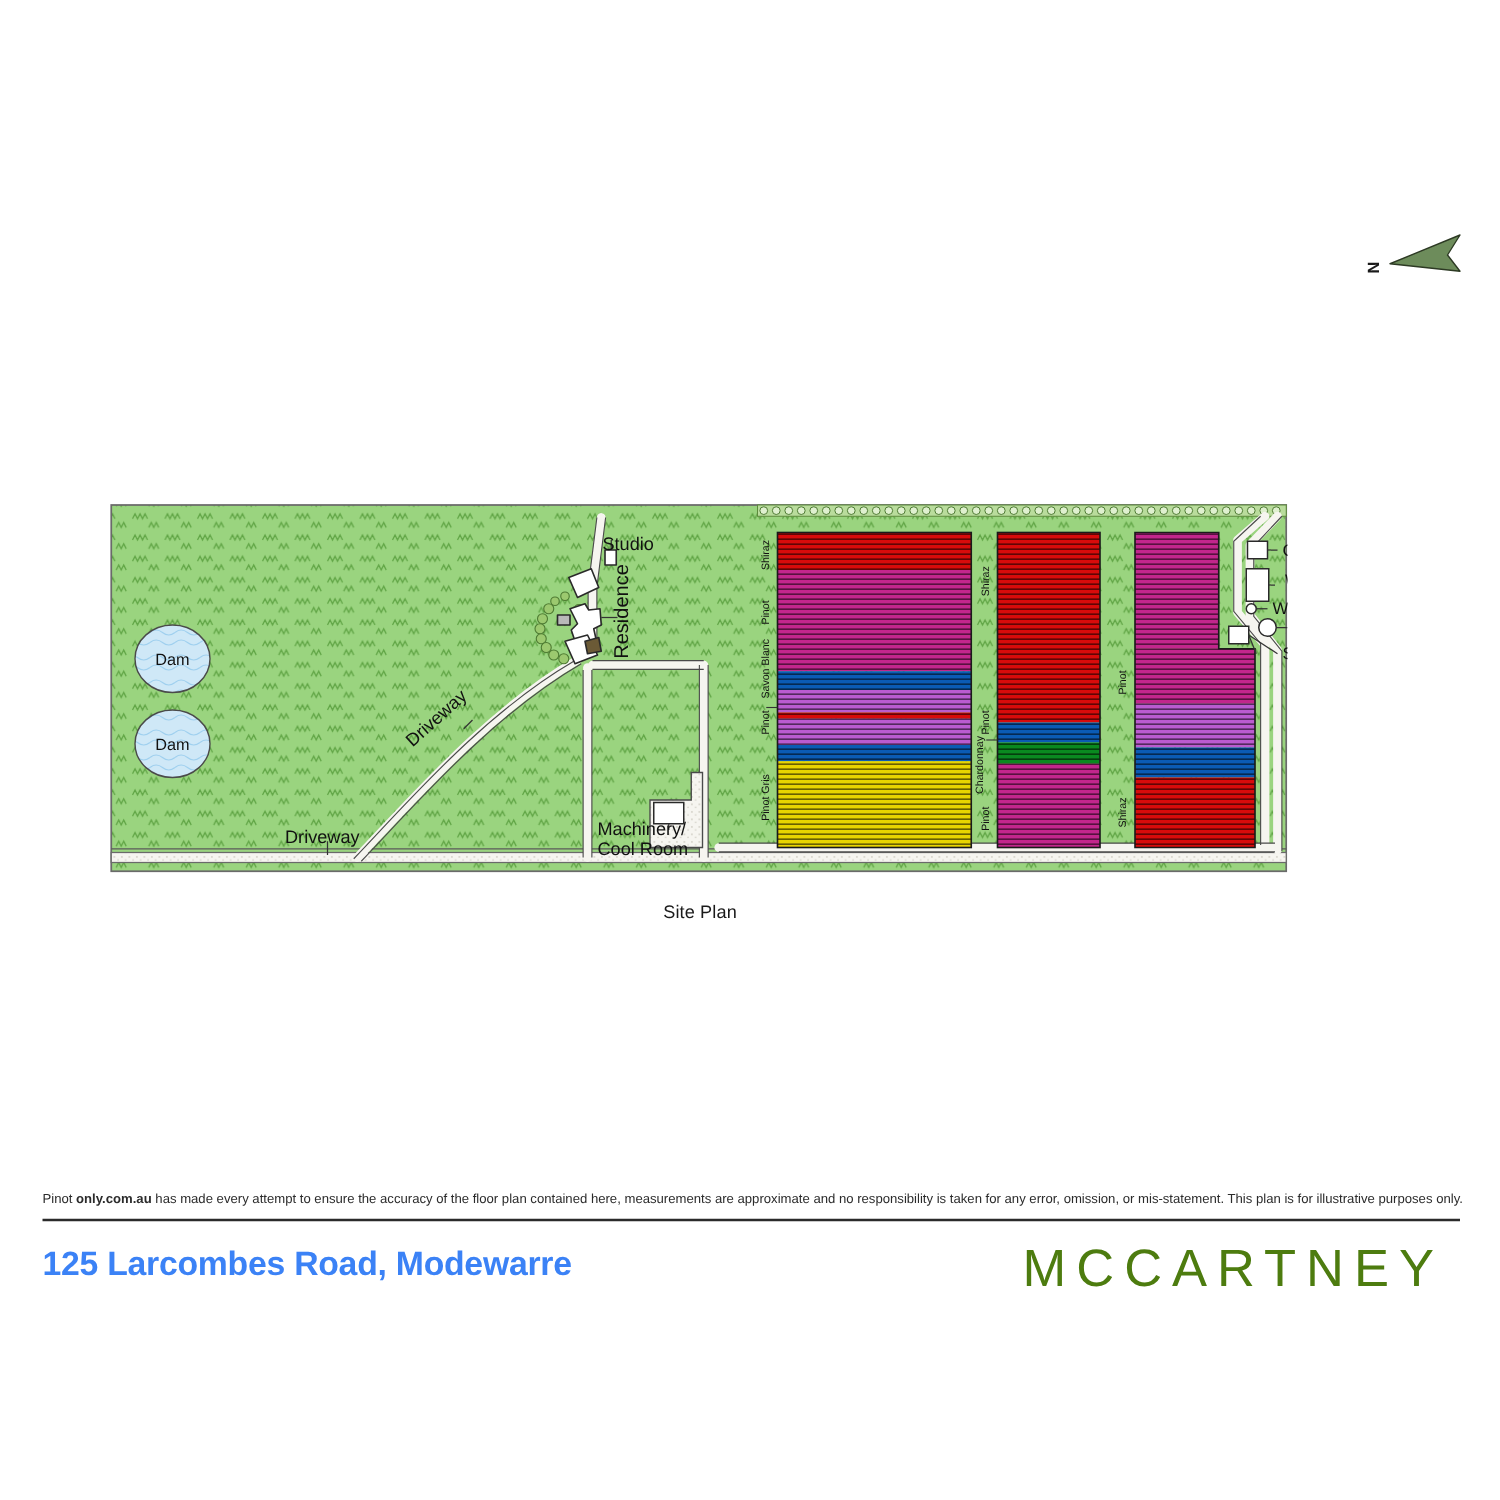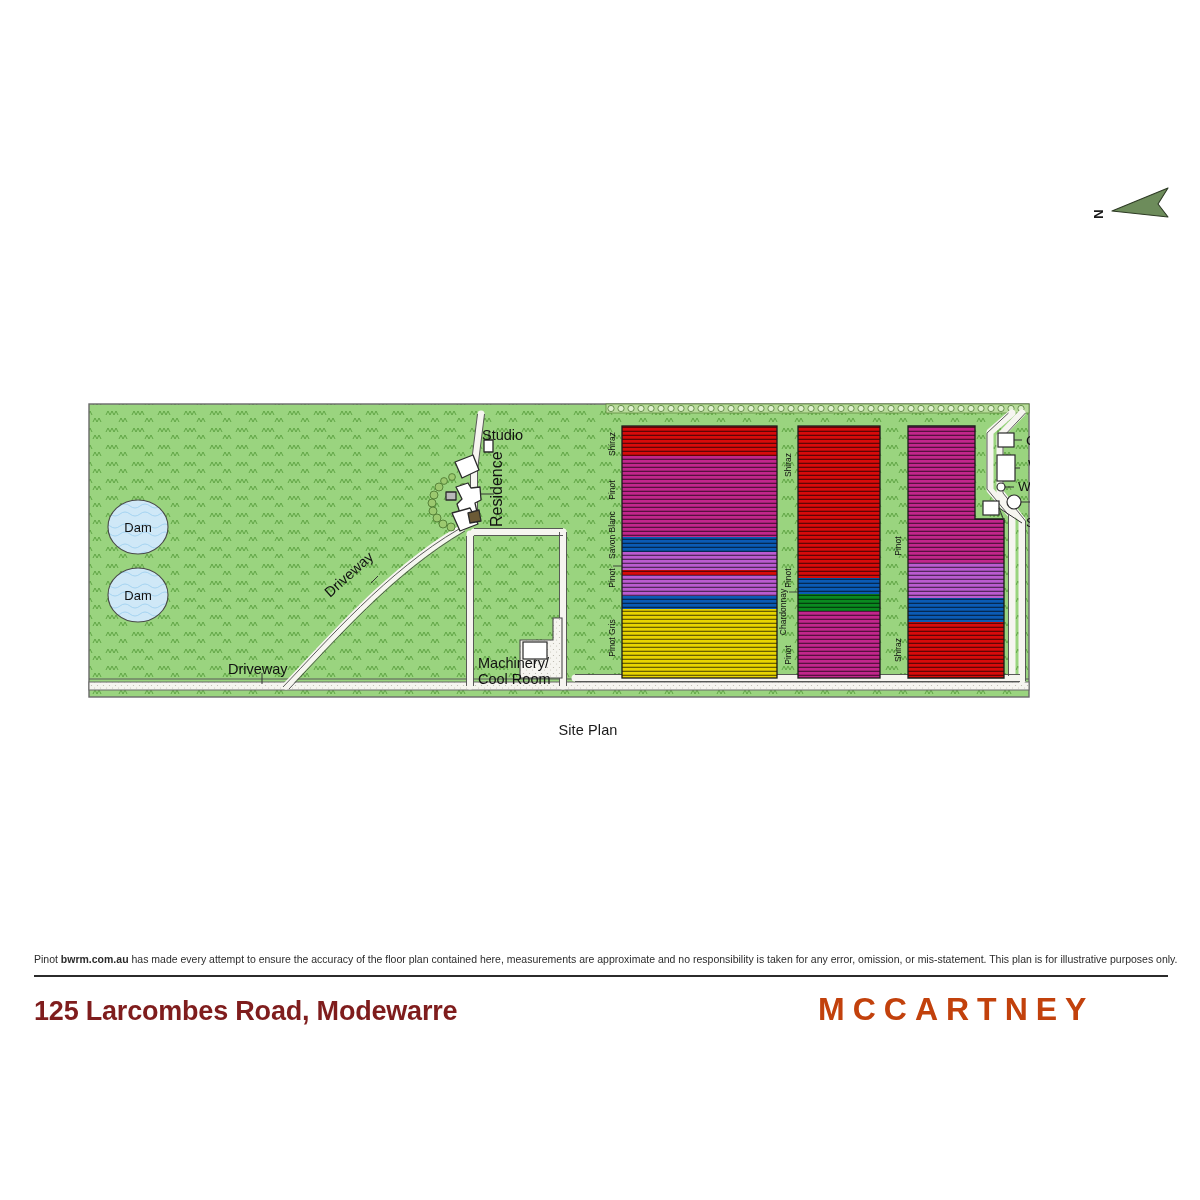--- a/index.html
+++ b/index.html
@@ -39,21 +39,20 @@
   
   #site-plan-caption {
     position: absolute;
     left: 0;
     top: 722px;
     width: 1120px;
     text-align: center;
     font-size: 14.5px;
     color: #1a1a1a;
     letter-spacing: .1px;
-    padding-left: 28px;
   }
 
   
   #disclaimer {
     position: absolute;
     left: 34px;
     top: 952px;
     width: 1134px;
     font-size: 10.5px;
     line-height: 15px;
@@ -71,31 +70,31 @@
     background: #2b2b2b;
   }
 
   #address-title {
     position: absolute;
     left: 34px;
     top: 996px;
     font-size: 27px;
     font-weight: 700;
     letter-spacing: -0.2px;
-    color: #7f1d1d;
+    color: #3b82f6;
   }
 
   #brand-logo {
     position: absolute;
     left: 818px;
     top: 991px;
-    font-size: 32px;
-    font-weight: 700;
+    font-size: 42px;
+    font-weight: 400;
     letter-spacing: 8px;
-    color: #c2410c;
+    color: #4d7c0f;
     font-family: "Liberation Sans", sans-serif;
   }
 </style>
 </head>
 <body>
 
 <div id="compass">
   <svg width="100" height="55" viewBox="0 0 100 55">
     <polygon points="78,5 22,28 78,34 68,21" fill="#6d8c5b" stroke="#2d3a24" stroke-width="1.1" stroke-linejoin="round"></polygon>
     <text x="13" y="31" font-family="Liberation Sans, sans-serif" font-size="13" font-weight="700" fill="#1a1a1a" transform="rotate(-90 13 31)" text-anchor="middle">N</text>
@@ -365,17 +364,17 @@
 
     <line x1="371" y1="583" x2="378" y2="576" stroke="#333" stroke-width="1"></line>
     <text x="330" y="598" font-size="14.5" transform="rotate(-42 330 598)">Driveway</text>
   </g>
 </svg>
 </div>
 
 <div id="site-plan-caption">Site Plan</div>
 
 <div id="disclaimer">
-  <span>Pinot </span><b>bwrm.com.au</b><span> has made every attempt to ensure the accuracy of the floor plan contained here, measurements are approximate and no responsibility is taken for any error, omission, or mis-statement. This plan is for illustrative purposes only.</span>
+  <span>Pinot </span><b>only.com.au</b><span> has made every attempt to ensure the accuracy of the floor plan contained here, measurements are approximate and no responsibility is taken for any error, omission, or mis-statement. This plan is for illustrative purposes only.</span>
 </div>
 <div id="footer-rule"></div>
 <div id="address-title">125 Larcombes Road, Modewarre</div>
 <div id="brand-logo">MCCARTNEY</div>
 
 </body></html>

